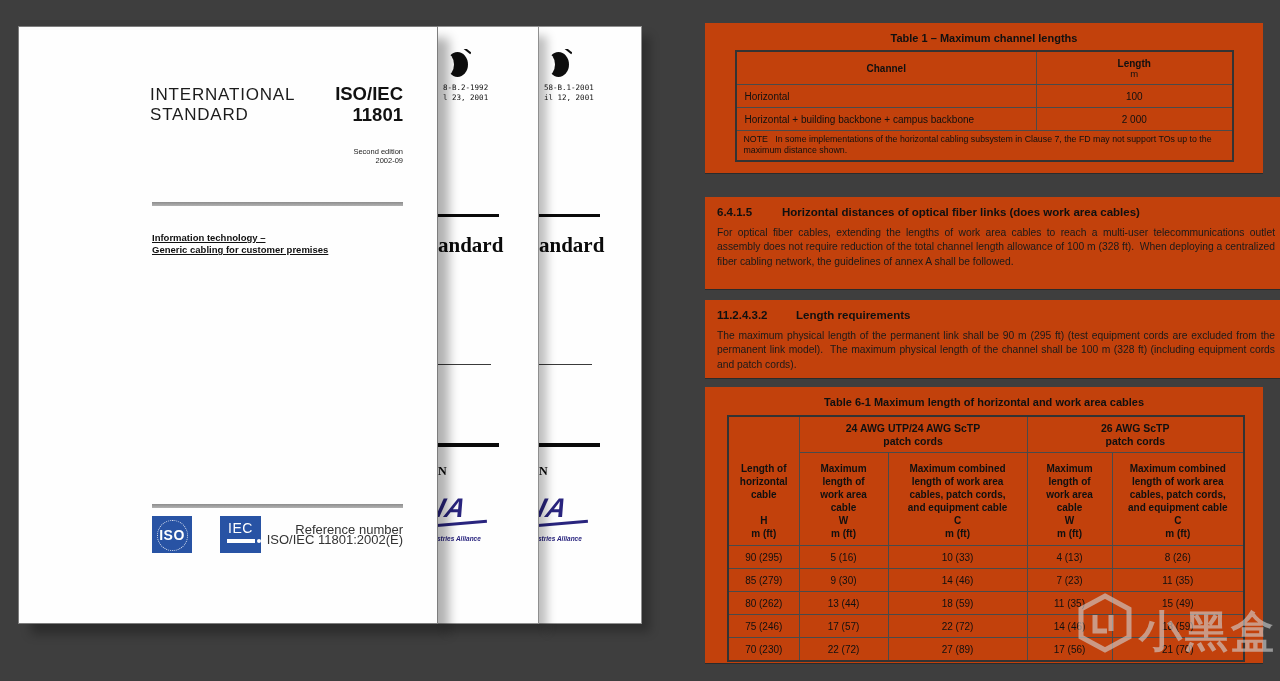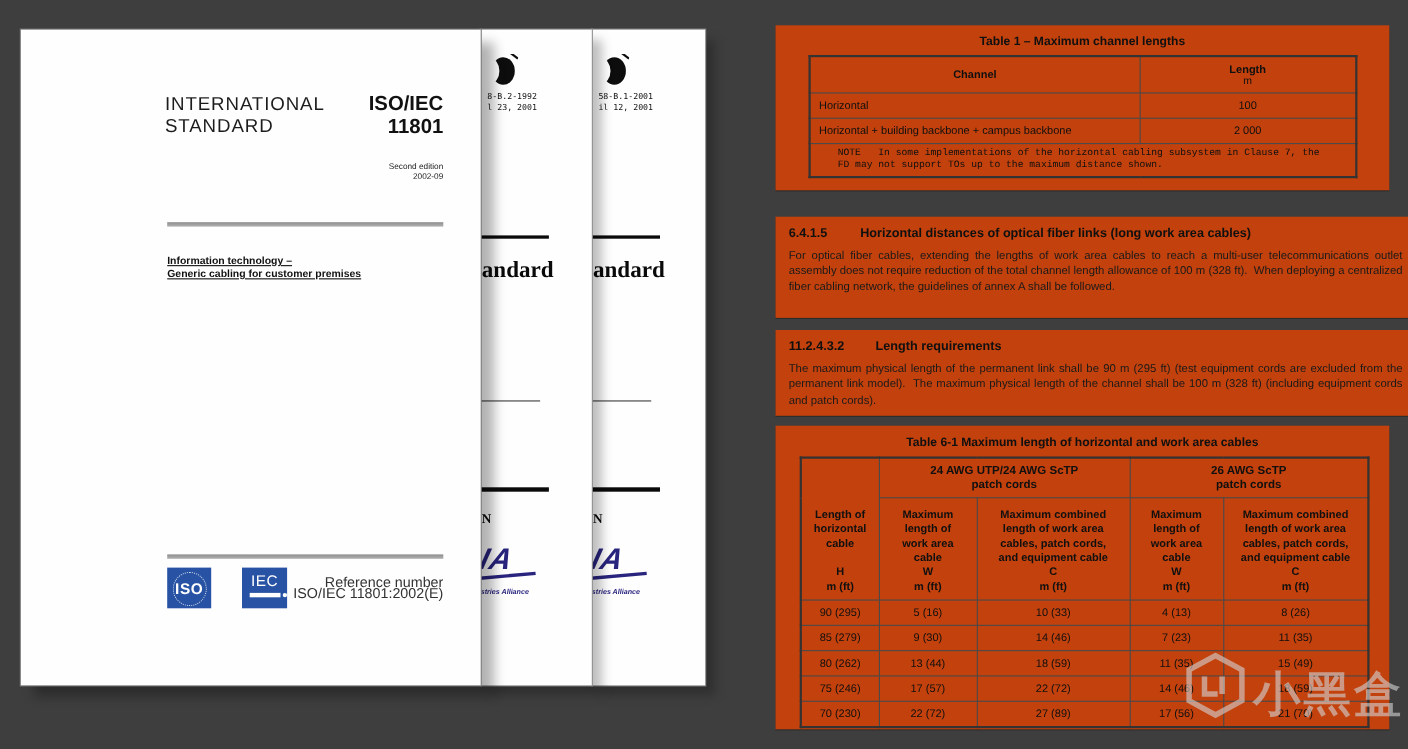--- a/index.html
+++ b/index.html
@@ -69,21 +69,21 @@
 
   .tbl-title{text-align:center;font-size:11px;font-weight:bold;color:#101010;padding-top:9px;}
 
   table{border-collapse:collapse;table-layout:fixed;}
   .t1{width:497px;margin:6px auto 0;}
   .t1 td{border:1px solid #4a4a4a;color:#101010;}
   .t1 .hd{height:30px;text-align:center;font-weight:bold;font-size:10px;vertical-align:middle;}
   .t1 .unit{display:block;font-weight:normal;font-size:9.5px;line-height:10px;}
   .t1 .rowl{height:20px;font-size:10px;padding-left:8px;vertical-align:middle;}
   .t1 .rowv{height:20px;font-size:10px;text-align:center;vertical-align:middle;}
-  .t1 .note{font-size:8.8px;line-height:10.5px;padding:3px 25px 5px;white-space:pre-wrap;font-family:Liberation Mono, monospace;}
+  .t1 .note{font-size:8.8px;line-height:10.5px;padding:3px 7px 5px;white-space:pre-wrap;}
   .t1,.t61{border:2px solid #333;}
 
   .sec-pad{padding:0 12px;}
   .sec-head{display:flex;padding-top:9px;font-size:11.5px;font-weight:bold;color:#101010;}
   .num-a{width:65px;flex:none;}
   .num-b{width:79px;flex:none;}
   .sec-body{margin-top:8px;font-size:10.3px;line-height:14.4px;color:#1a1a1a;
             text-align:justify;white-space:pre-wrap;}
 
   .t61{width:516px;margin:7px 0 0 22px;}
@@ -196,21 +196,21 @@
       <tr>
         <td class="note" colspan="2">NOTE   In some implementations of the horizontal cabling subsystem in Clause 7, the FD may not support TOs up to the maximum distance shown.</td>
       </tr>
     </tbody>
       </table>
   </div>
 
   <div class="panel panel-s1 sec-pad">
     <div class="sec-head">
       <span class="num-a">6.4.1.5</span>
-      <span>Horizontal distances of optical fiber links (long work area cables)</span>
+      <span>Horizontal distances of optical fiber links (does work area cables)</span>
     </div>
     <div class="sec-body">For optical fiber cables, extending the lengths of work area cables to reach a multi-user telecommunications outlet assembly does not require reduction of the total channel length allowance of 100 m (328 ft).  When deploying a centralized fiber cabling network, the guidelines of annex A shall be followed.</div>
   </div>
 
   <div class="panel panel-s2 sec-pad">
     <div class="sec-head">
       <span class="num-b">11.2.4.3.2</span>
       <span>Length requirements</span>
     </div>
     <div class="sec-body">The maximum physical length of the permanent link shall be 90 m (295 ft) (test equipment cords are excluded from the permanent link model).  The maximum physical length of the channel shall be 100 m (328 ft) (including equipment cords and patch cords).</div>

